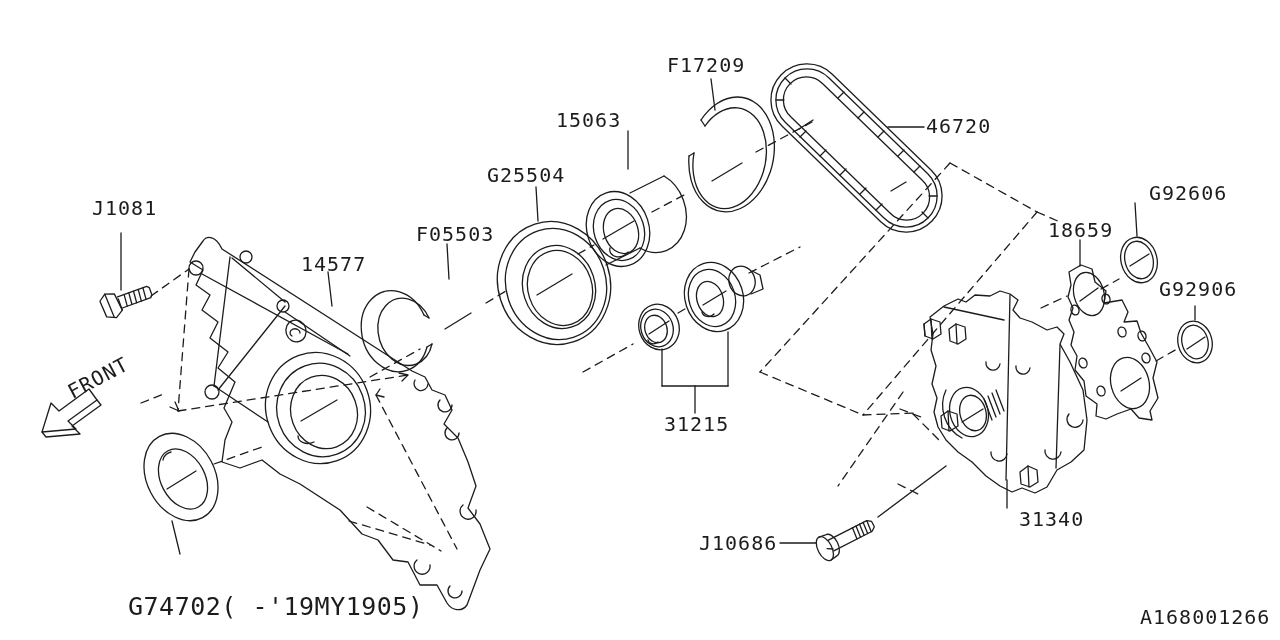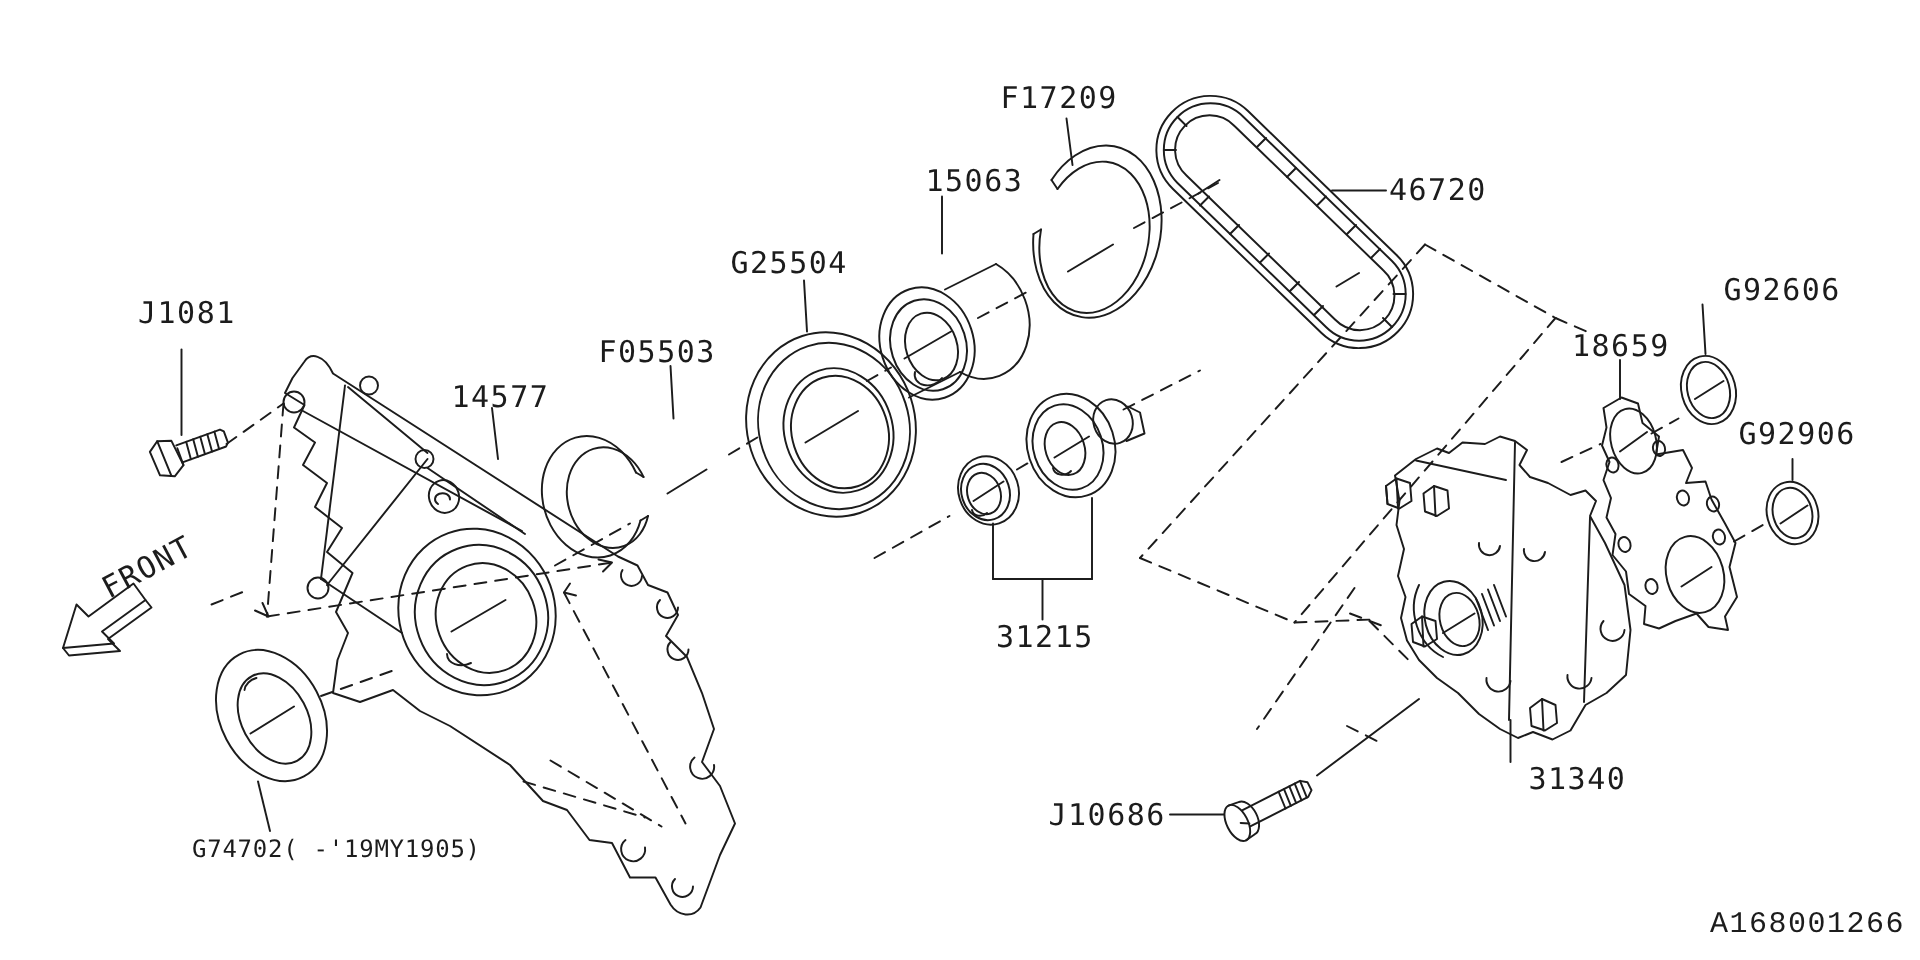--- a/index.html
+++ b/index.html
@@ -1,23 +1,23 @@
 <!DOCTYPE html>
 <html><head>
 <meta charset="utf-8">
 <style>
   html,body{margin:0;padding:0;background:#fff;}
   .stage{position:relative;width:1280px;height:640px;background:#fff;overflow:hidden;
          font-family:"DejaVu Sans Mono",monospace;}
   .stage svg{position:absolute;left:0;top:0;}
   .lbl{position:absolute;font-size:20px;line-height:20px;letter-spacing:1px;
        color:#1c1c1c;white-space:pre;cursor:default;}
-  .lbl.small{font-size:16px;letter-spacing:0.5px;}
+  .lbl.small{font-size:25px;letter-spacing:0.5px;margin-top:41px;}
   .front{transform:rotate(-28deg);transform-origin:0 100%;}
-  .figid{letter-spacing:1px;font-family:Liberation Mono, monospace;}
+  .figid{letter-spacing:1px;}
   path,line,ellipse,circle,polygon{vector-effect:non-scaling-stroke;}
 </style>
 </head>
 <body>
 
 <div class="stage">
 
 <svg width="1280" height="640" viewBox="0 0 1280 640" fill="none" stroke="#1c1c1c" stroke-width="1.3" stroke-linecap="round" stroke-linejoin="round">
 
   <g>
@@ -258,23 +258,23 @@
     <path d="M179,411 L170,407 M179,411 L175,402"></path>
     <path d="M408,375 L399,373 M408,375 L402,381"></path>
     <path d="M376,395 L384,397 M376,395 L380,389"></path>
   </g>
 </svg>
 
 <div class="lbl" style="left:92px;top:198px">J1081</div>
 <div class="lbl" style="left:301px;top:254px">14577</div>
 <div class="lbl front" style="left:74px;top:382px">FRONT</div>
 <div class="lbl small" style="left:128px;top:556px">G74702( -'19MY1905)</div>
-<div class="lbl" style="left:399px;top:224px">F05503</div>
+<div class="lbl" style="left:416px;top:224px">F05503</div>
 <div class="lbl" style="left:487px;top:165px">G25504</div>
-<div class="lbl" style="left:617px;top:110px">15063</div>
+<div class="lbl" style="left:556px;top:110px">15063</div>
 <div class="lbl" style="left:667px;top:55px">F17209</div>
 <div class="lbl" style="left:926px;top:116px">46720</div>
 <div class="lbl" style="left:664px;top:414px">31215</div>
 <div class="lbl" style="left:699px;top:533px">J10686</div>
 <div class="lbl" style="left:1019px;top:509px">31340</div>
 <div class="lbl" style="left:1048px;top:220px">18659</div>
 <div class="lbl" style="left:1149px;top:183px">G92606</div>
 <div class="lbl" style="left:1159px;top:279px">G92906</div>
 <div class="lbl figid" style="left:1140px;top:607px">A168001266</div>
 

